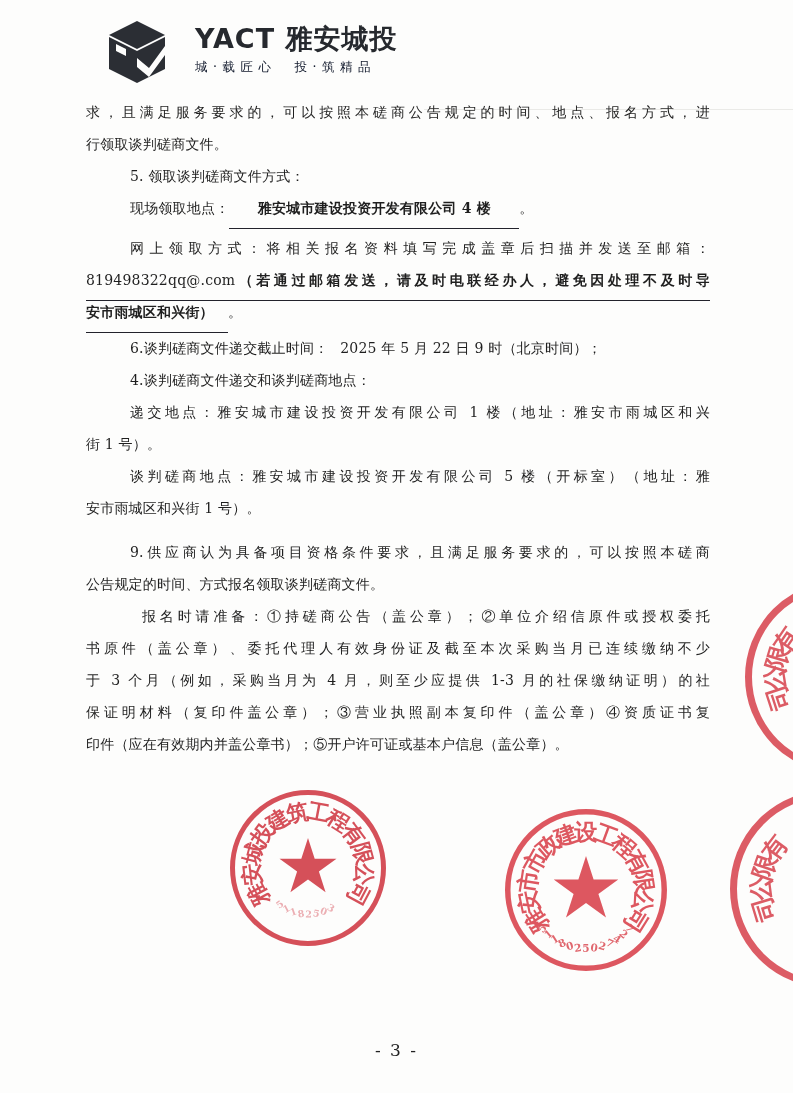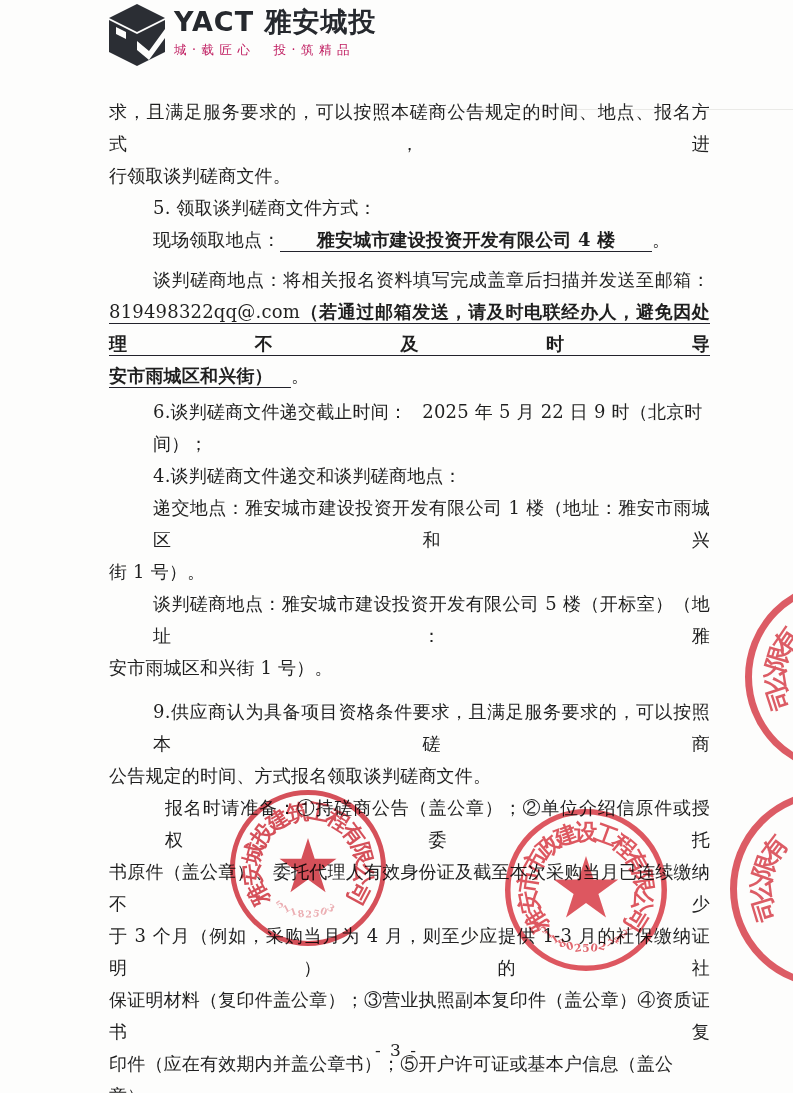--- a/index.html
+++ b/index.html
@@ -3,41 +3,41 @@
 <meta charset="utf-8">
 <style>
   html,body{margin:0;padding:0;background:#e9e9e9;}
   #page{
     position:relative;width:793px;height:1093px;margin:0 auto;
     background:#fdfdfc;overflow:hidden;
     font-family:"DejaVu Serif","Liberation Serif",serif;
     color:#1f1f1f;
   }
   
-  .logo{position:absolute;left:108px;top:3px;display:flex;align-items:flex-start;gap:8px;}
+  .logo{position:absolute;left:108px;top:20px;display:flex;align-items:flex-start;gap:29px;}
   .logo-txt{display:flex;flex-direction:column;}
   .logo-title{
     font-family:"DejaVu Sans","Liberation Sans",sans-serif;
     font-weight:bold;font-size:27px;letter-spacing:1px;color:#26292e;line-height:30px;margin-top:4px;
   }
   .logo-tag{
-    font-size:12.5px;letter-spacing:5.5px;color:#be185d;margin-top:5px;
+    font-size:12.5px;letter-spacing:5.5px;color:#0f172a;margin-top:5px;
     font-family:"DejaVu Serif","Liberation Serif",serif;
   }
   
   #doc{position:absolute;left:86px;top:96px;width:624px;}
   .line{
-    position:relative;min-height:32px;line-height:32px;font-size:18px;
-    letter-spacing:.2px;text-align:left;margin-left:23px;
+    position:relative;min-height:32px;line-height:32px;font-size:14px;
+    letter-spacing:.2px;text-align:left;
   }
   .line.fill{text-align:justify;text-align-last:justify;}
   .line.ind1{padding-left:44px;}
   .line.ind2{padding-left:56px;}
   .line span.b{font-weight:bold;}
-  .line span.u{border-bottom:1.6px solid #22222b;padding-bottom:1px;}
+  .line span.u{border-bottom:1.6px solid #22222b;padding-bottom:12px;}
   
   .stamp{position:absolute;mix-blend-mode:multiply;opacity:.92;pointer-events:none;}
   .stamp svg text{font-family:"DejaVu Serif","Liberation Serif",serif;}
   
   #footer{
     position:absolute;left:0;right:0;top:1040px;text-align:center;
     font-size:17px;letter-spacing:2px;color:#222;
   }
   .scanline{position:absolute;left:424px;top:109px;width:369px;height:1px;background:#eaeae7;}
 </style>
@@ -62,21 +62,21 @@
       <span class="logo-title">YACT 雅安城投</span>
       <span class="logo-tag">城·载匠心　投·筑精品</span>
     </span>
   </div>
 
   <div id="doc">
       <div class="line fill"><span class="">求，且满足服务要求的，可以按照本磋商公告规定的时间、地点、报名方式，进</span></div>
       <div class="line"><span class="">行领取谈判磋商文件。</span></div>
       <div class="line ind1"><span class="">5. 领取谈判磋商文件方式：</span></div>
       <div class="line ind1"><span class="">现场领取地点：</span><span class="u b">　　雅安城市建设投资开发有限公司 4 楼　　</span><span class="">。</span></div>
-      <div class="line fill ind1" style="margin-top: 8px;"><span class="">谈判磋商地点：将相关报名资料填写完成盖章后扫描并发送至邮箱：</span></div>
+      <div class="line fill ind1" style="margin-top: 8px;"><span class="">网上领取方式：将相关报名资料填写完成盖章后扫描并发送至邮箱：</span></div>
       <div class="line fill"><span class="u ">819498322qq@.com</span><span class="u b">（若通过邮箱发送，请及时电联经办人，避免因处理不及时导</span></div>
       <div class="line"><span class="u b">安市雨城区和兴街）　</span><span class="">。</span></div>
       <div class="line ind1" style="margin-top: 4px;"><span class="">6.谈判磋商文件递交截止时间：  2025 年 5 月 22 日 9 时（北京时间）；</span></div>
       <div class="line ind1"><span class="">4.谈判磋商文件递交和谈判磋商地点：</span></div>
       <div class="line fill ind1"><span class="">递交地点：雅安城市建设投资开发有限公司 1 楼（地址：雅安市雨城区和兴</span></div>
       <div class="line"><span class="">街 1 号）。</span></div>
       <div class="line fill ind1"><span class="">谈判磋商地点：雅安城市建设投资开发有限公司 5 楼（开标室）（地址：雅</span></div>
       <div class="line"><span class="">安市雨城区和兴街 1 号）。</span></div>
       <div class="line fill ind1" style="margin-top: 12px;"><span class="">9.供应商认为具备项目资格条件要求，且满足服务要求的，可以按照本磋商</span></div>
       <div class="line"><span class="">公告规定的时间、方式报名领取谈判磋商文件。</span></div>

